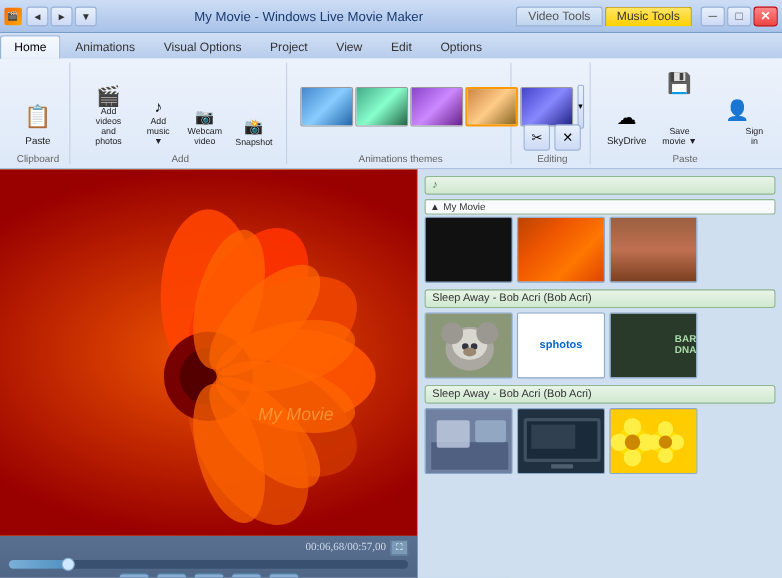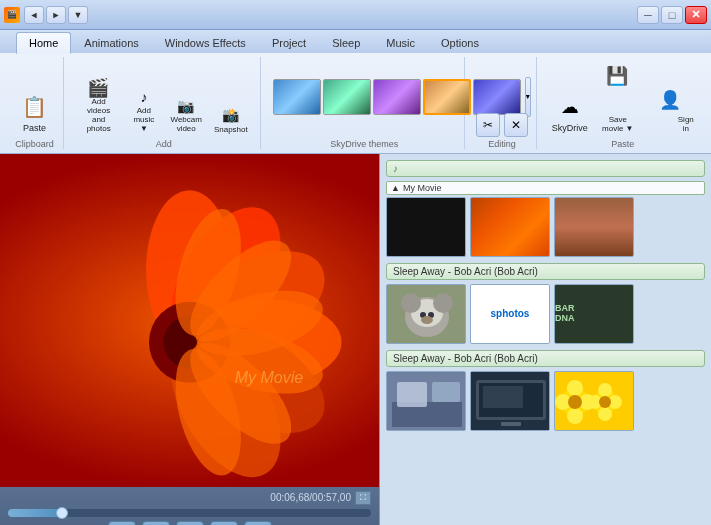--- a/index.html
+++ b/index.html
@@ -87,21 +87,21 @@
     .win-btn.maximize { background: linear-gradient(to bottom, #e8f0fb, #cddaf5); border-color: #9ab2d5; color: #555; }
     .win-btn.close { background: linear-gradient(to bottom, #f88, #e44); border-color: #c00; color: white; }
 
     
     .ribbon {
       background: linear-gradient(to bottom, #f0f5fc, #dde8f8);
       border-bottom: 1px solid #9ab2d5;
     }
     .ribbon-tabs {
       display: flex;
-      padding: 0 16px;
+      padding: 0 0;
       background: linear-gradient(to bottom, #d0e0f5, #b8ccec);
     }
     .ribbon-tab {
       padding: 4px 12px;
       font-size: 11px;
       cursor: pointer;
       color: #333;
       border: 1px solid transparent;
       border-bottom: none;
       border-radius: 3px 3px 0 0;
@@ -266,20 +266,21 @@
     }
     .time-display {
       display: flex;
       justify-content: flex-end;
       align-items: center;
       gap: 4px;
     }
     .time-text {
       color: #cdd8e8;
       font-size: 10px;
+      font-family: Liberation Serif, serif;
     }
     .fullscreen-btn {
       width: 16px; height: 14px;
       background: #7a9ab8;
       border: 1px solid #5a7a98;
       display: flex; align-items: center; justify-content: center;
       cursor: pointer; font-size: 8px; color: white;
     }
     .seek-bar {
       width: 100%;
@@ -424,20 +425,29 @@
       <div class="nav-btn">
         <span>◄</span>
       </div>
       <div class="nav-btn">
         <span>►</span>
       </div>
       <div class="nav-btn">
         <span>▼</span>
       </div>
     </div>
+    <span class="title-text">My Movie - Windows Live Movie Maker</span>
+  </div>
+  <div class="title-tabs">
+    <div class="title-tab inactive">
+      <span>Video Tools</span>
+    </div>
+    <div class="title-tab active">
+      <span>Music Tools</span>
+    </div>
   </div>
   <div class="win-controls">
     <div class="win-btn minimize">
       <span>─</span>
     </div>
     <div class="win-btn maximize">
       <span>□</span>
     </div>
     <div class="win-btn close">
       <span>✕</span>
@@ -447,30 +457,30 @@
 
 <div class="ribbon">
   <div class="ribbon-tabs">
     <div class="ribbon-tab active">
       <span>Home</span>
     </div>
     <div class="ribbon-tab">
       <span>Animations</span>
     </div>
     <div class="ribbon-tab">
-      <span>Windows Effects</span>
+      <span>Visual Options</span>
     </div>
     <div class="ribbon-tab">
       <span>Project</span>
     </div>
     <div class="ribbon-tab">
-      <span>Sleep</span>
+      <span>View</span>
     </div>
     <div class="ribbon-tab">
-      <span>Music</span>
+      <span>Edit</span>
     </div>
     <div class="ribbon-tab">
       <span>Options</span>
     </div>
   </div>
   <div class="ribbon-content">
 
     <div class="ribbon-group">
       <div class="ribbon-group-inner">
         <div class="rb-btn">
@@ -517,21 +527,21 @@
           </div>
           <div class="theme-thumb selected">
             <div class="theme-img theme-4"></div>
           </div>
           <div class="theme-thumb">
             <div class="theme-img theme-5"></div>
           </div>
         </div>
         <div class="theme-arrow" style="height:40px; width:16px;">▾</div>
       </div>
-      <div class="ribbon-group-label">SkyDrive themes</div>
+      <div class="ribbon-group-label">Animations themes</div>
     </div>
 
     <div class="ribbon-group">
       <div class="ribbon-group-inner">
         <div class="editing-group">
           <div class="edit-btn">
             <span>✂</span>
           </div>
           <div class="edit-btn">
             <span>✕</span>
@@ -660,21 +670,21 @@
             <ellipse cx="40" cy="35" rx="6" ry="4" fill="#9a8870"></ellipse>
           </svg>
         </div>
         <div class="sb-thumb thumb-logo">
           <div class="softonic-logo">
             <span style="font-size:10px; font-weight:bold; color:#0066cc;">s</span>
             <span style="font-size:10px; color:#0066cc;">photos</span>
           </div>
         </div>
         <div class="sb-thumb thumb-sign">
-          <div style="width:100%; height:100%; display:flex; align-items:center; justify-content:flex-start; background: #2a3a2a;">
+          <div style="width:100%; height:100%; display:flex; align-items:center; justify-content:flex-end; background: #2a3a2a;">
             <div class="dna-sign">BAR<br>DNA</div>
           </div>
         </div>
       </div>
     </div>
 
     <div class="sb-section">
       <div class="sb-header">
         <span>Sleep Away - Bob Acri (Bob Acri)</span>
       </div>

